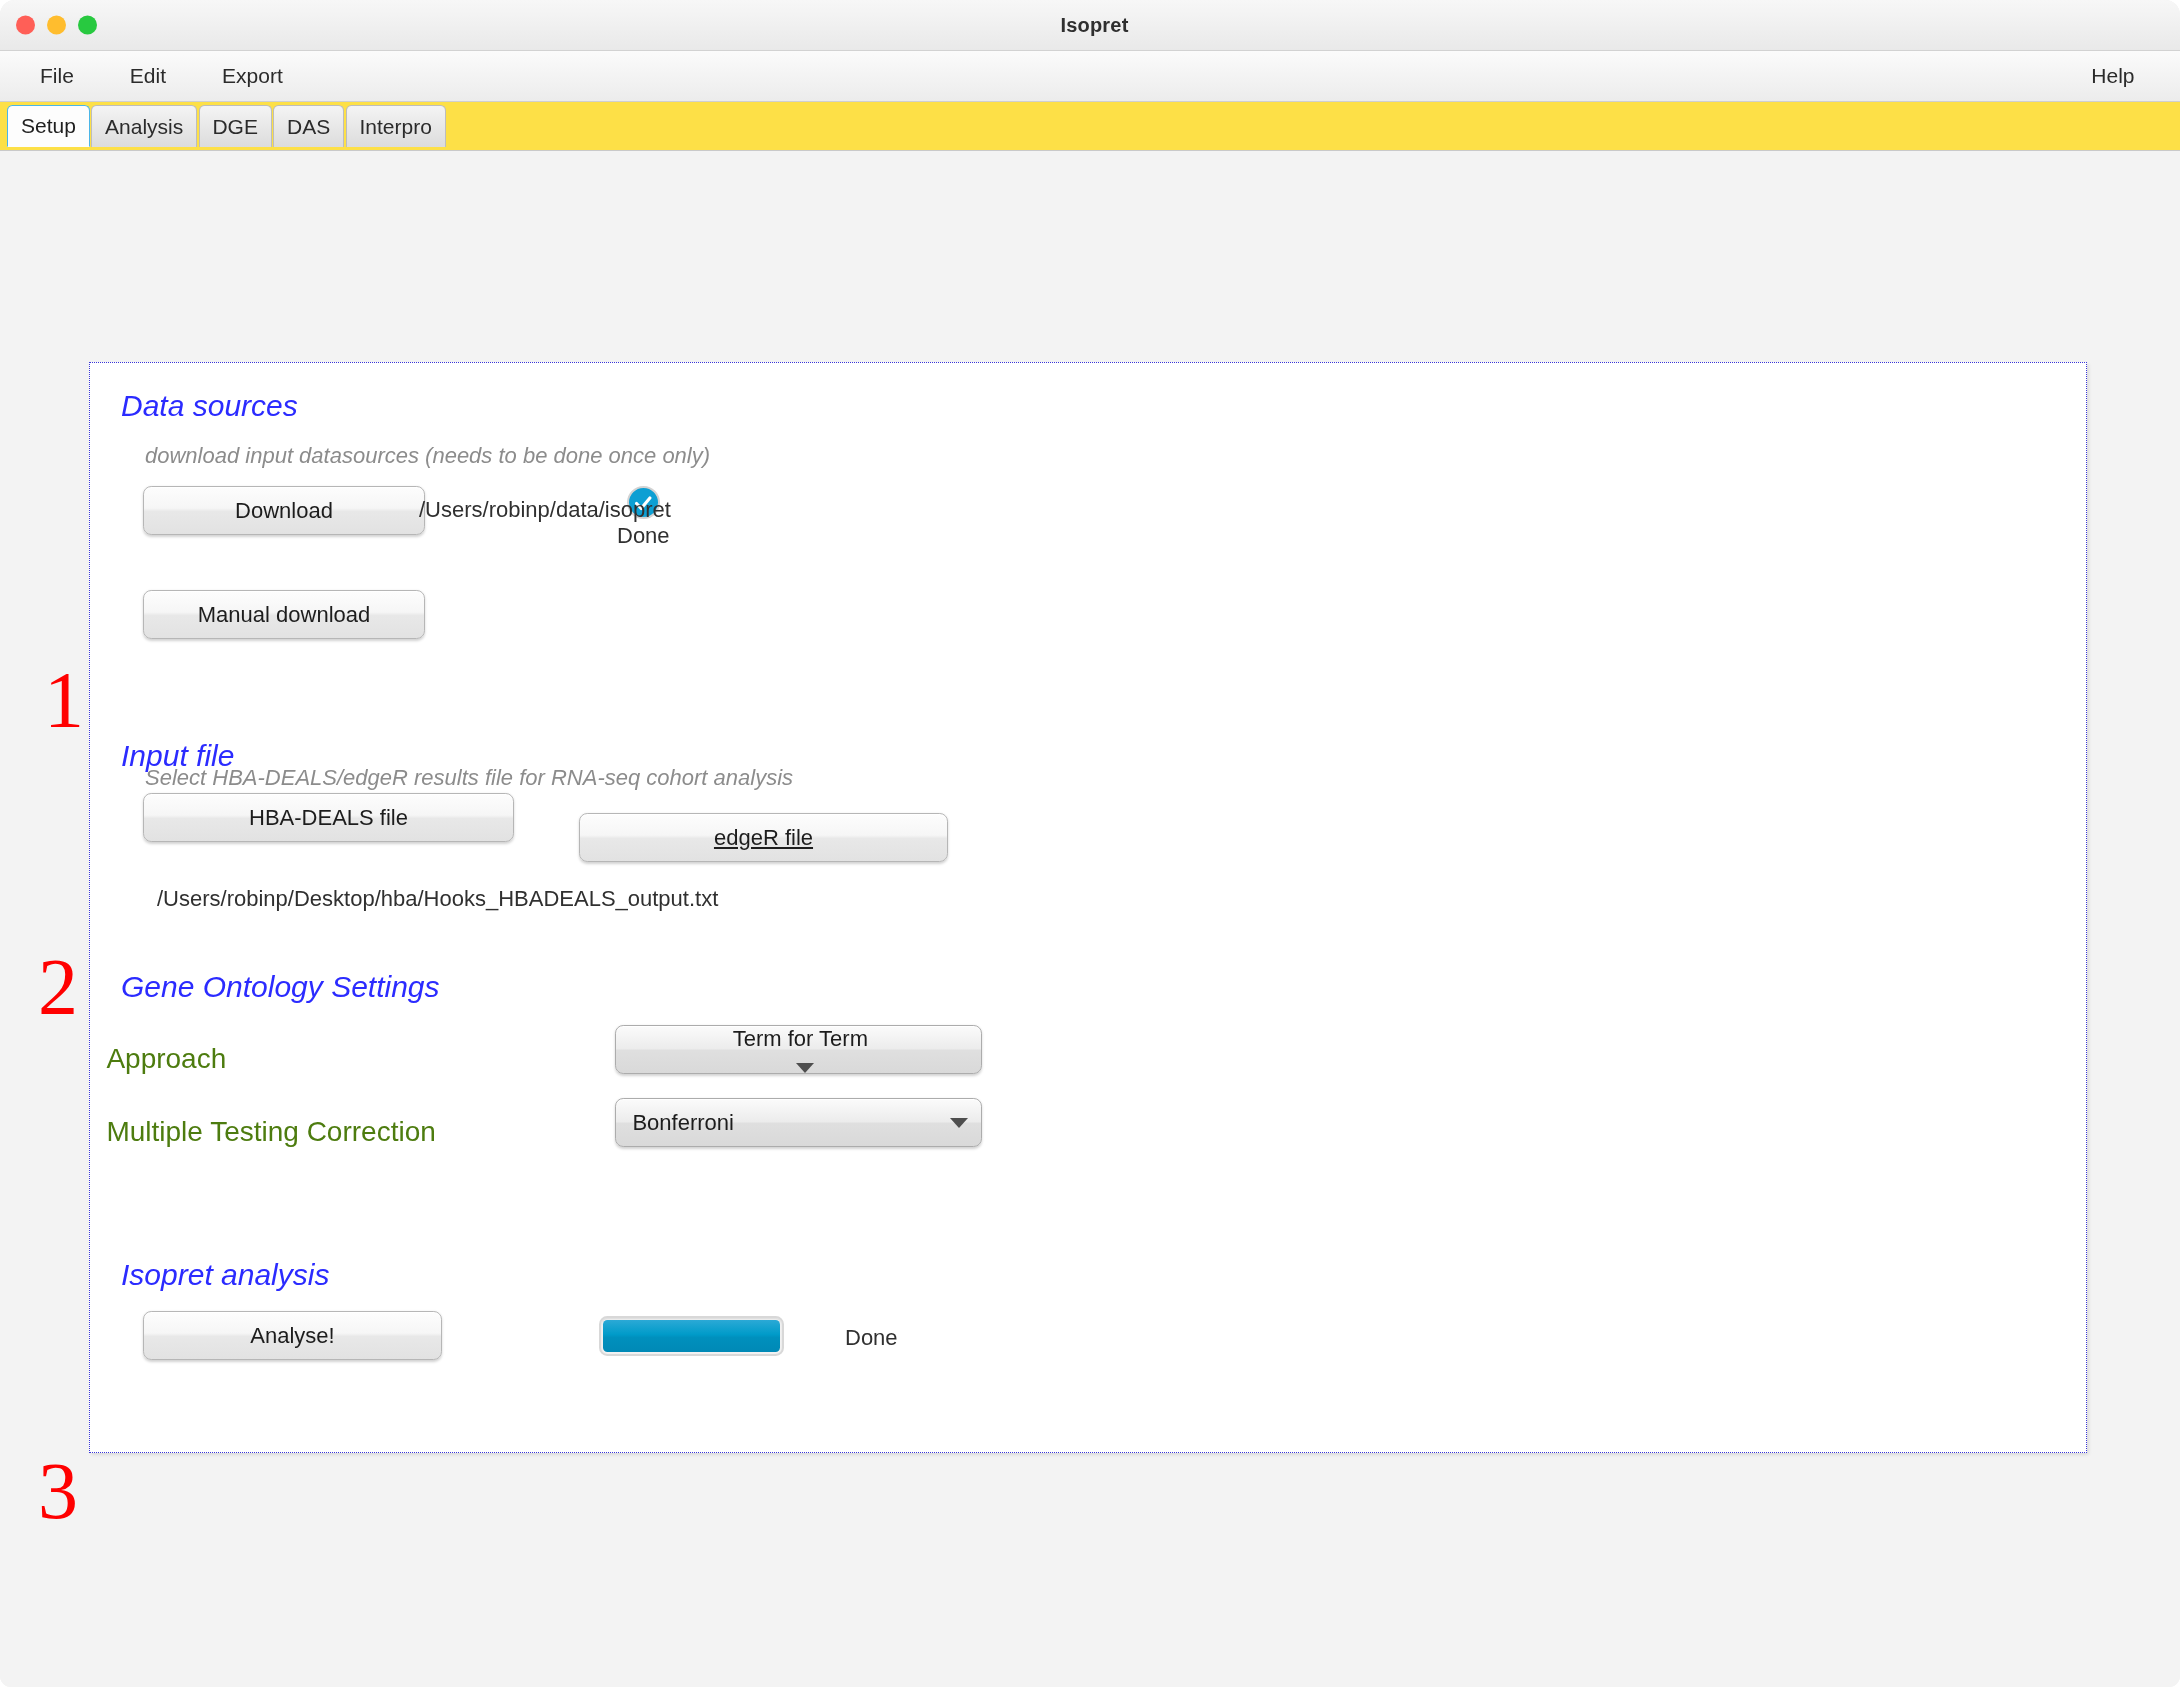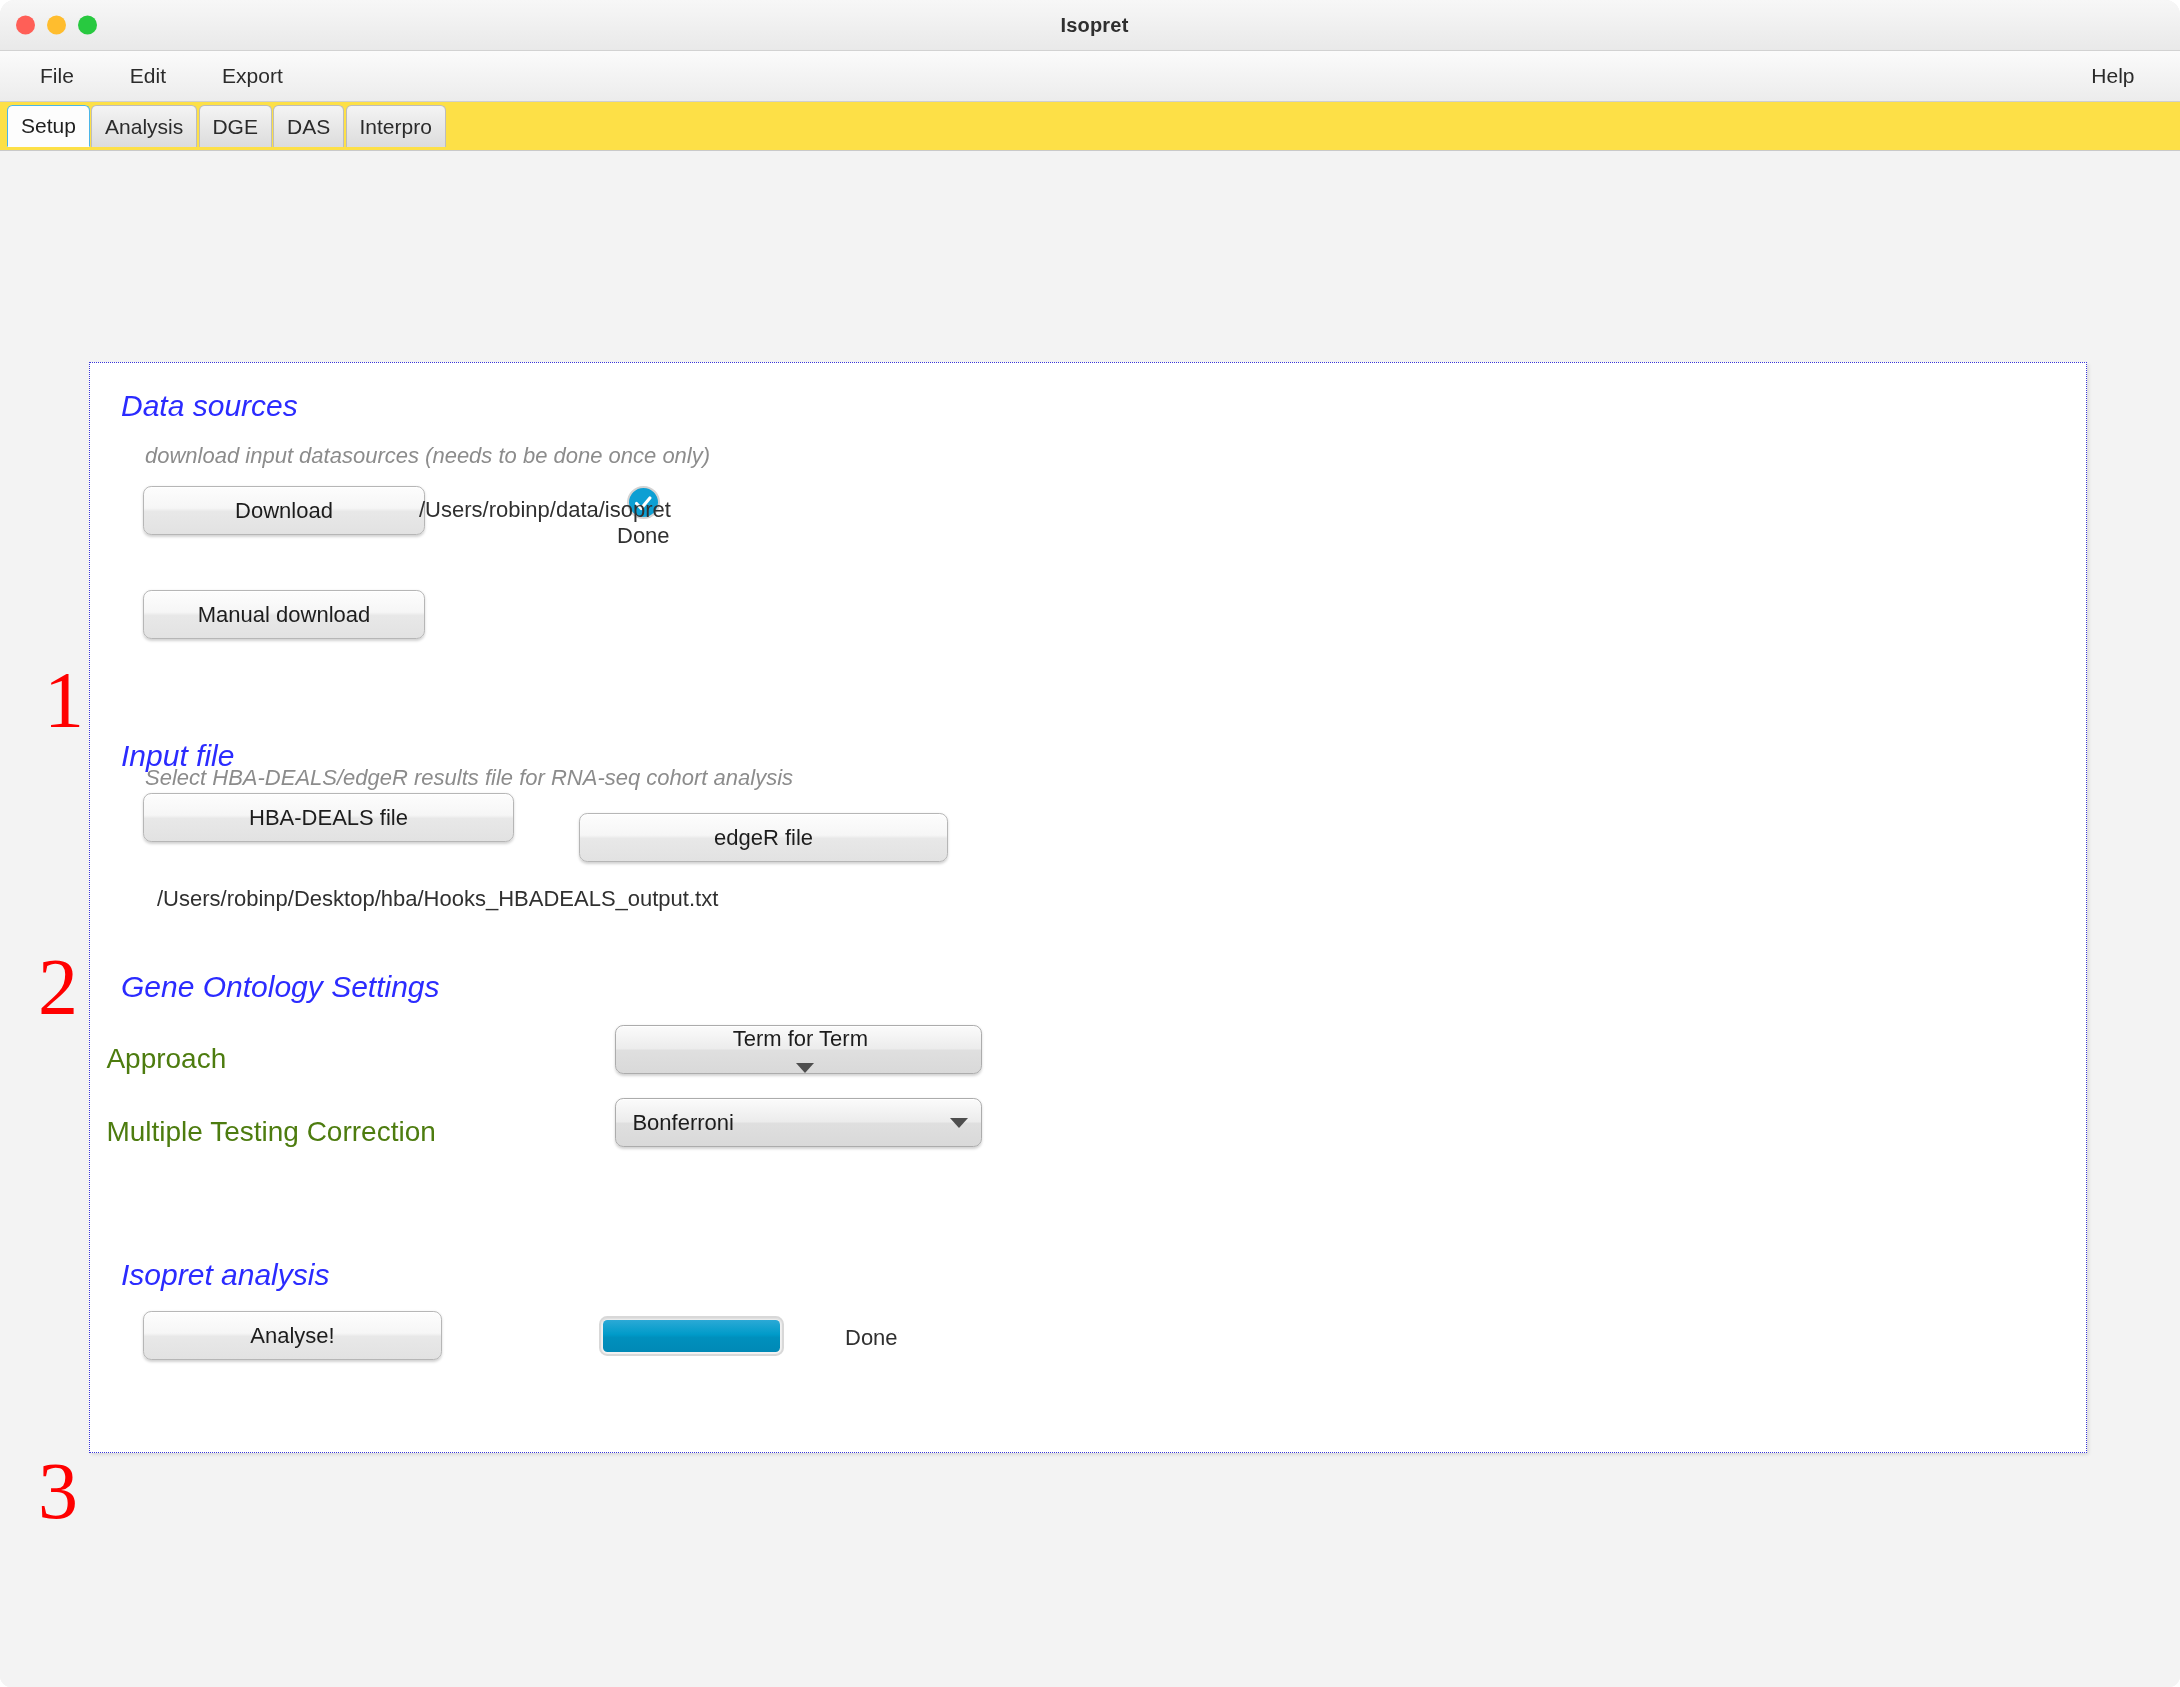--- a/index.html
+++ b/index.html
@@ -330,21 +330,21 @@
       </div>
 
       <div class="path-text" style="left:329px; top:134px;">/Users/robinp/data/isopret</div>
 
       <div class="btn" style="left:53px; top:227px; width:282px;">Manual download</div>
 
       <div class="sec-head" style="left:31px; top:344px;margin-top:32px;">Input file</div>
       <div class="sec-sub" style="left:55px; top:402px;">Select HBA-DEALS/edgeR results file for RNA-seq cohort analysis</div>
 
       <div class="btn" style="left:53px; top:430px; width:371px;">HBA-DEALS file</div>
-      <div class="btn" style="left:489px; top:450px; width:369px;">edgeR file</div>
+      <div class="btn" style="left:489px; top:450px; width:369px;text-decoration:underline;">edgeR file</div>
 
       <div class="path-text" style="left:67px; top:523px;">/Users/robinp/Desktop/hba/Hooks_HBADEALS_output.txt</div>
 
       <div class="sec-head" style="left:31px; top:607px;">Gene Ontology Settings</div>
 
       <div class="plain-label" style="left:16.4px; top:680px;">Approach</div>
       <div class="combo" style="left:525px; top:662px; width:367px;flex-direction:column;">
         <span class="combo-val">Term for Term</span>
         <span class="caret"></span>
       </div>

